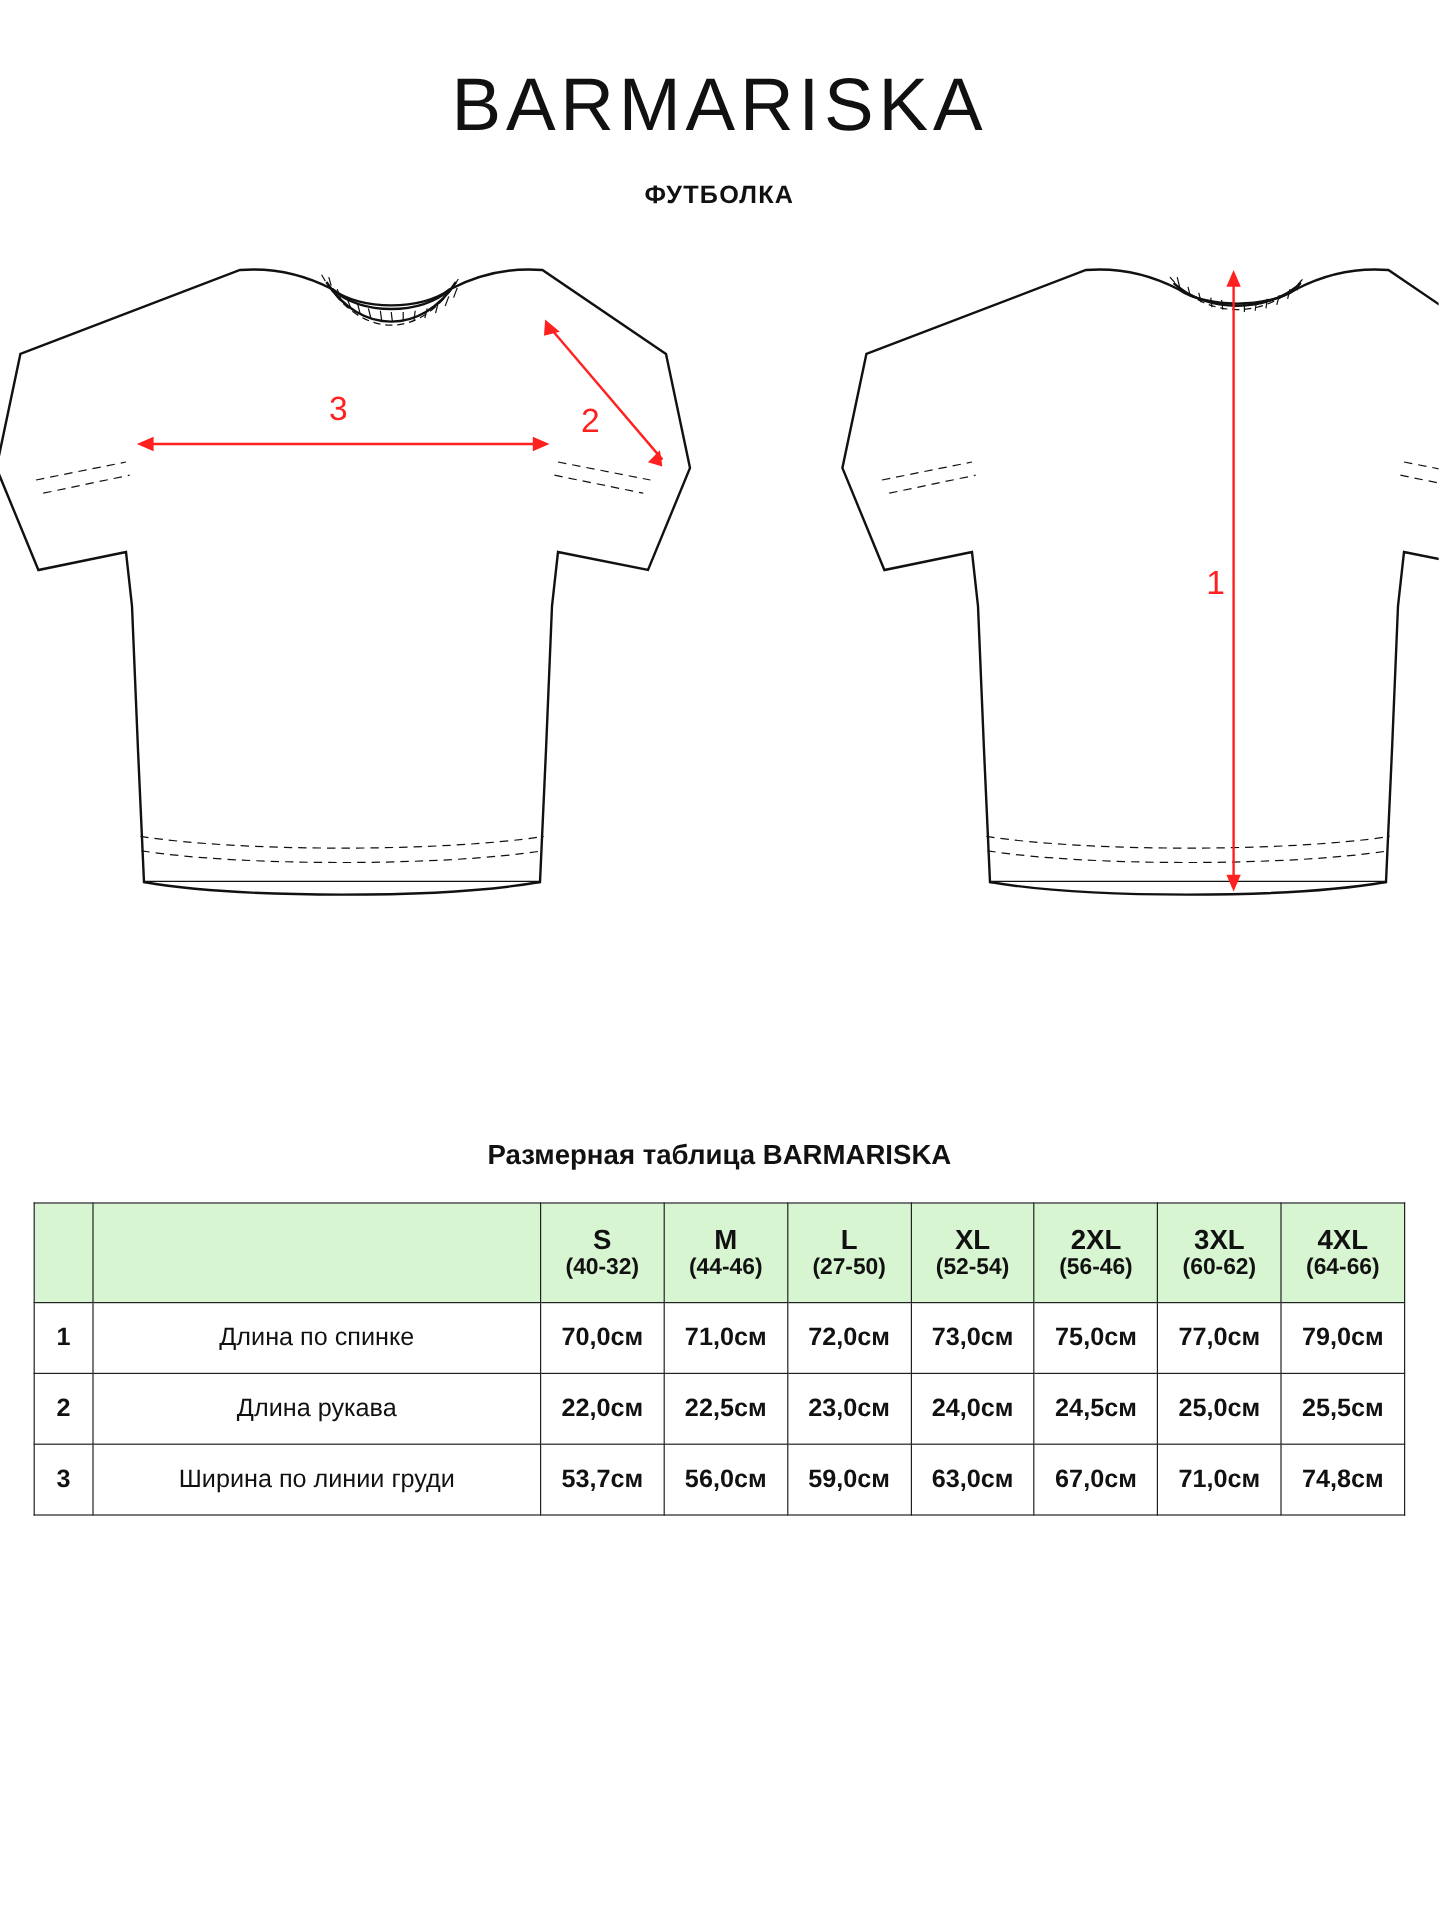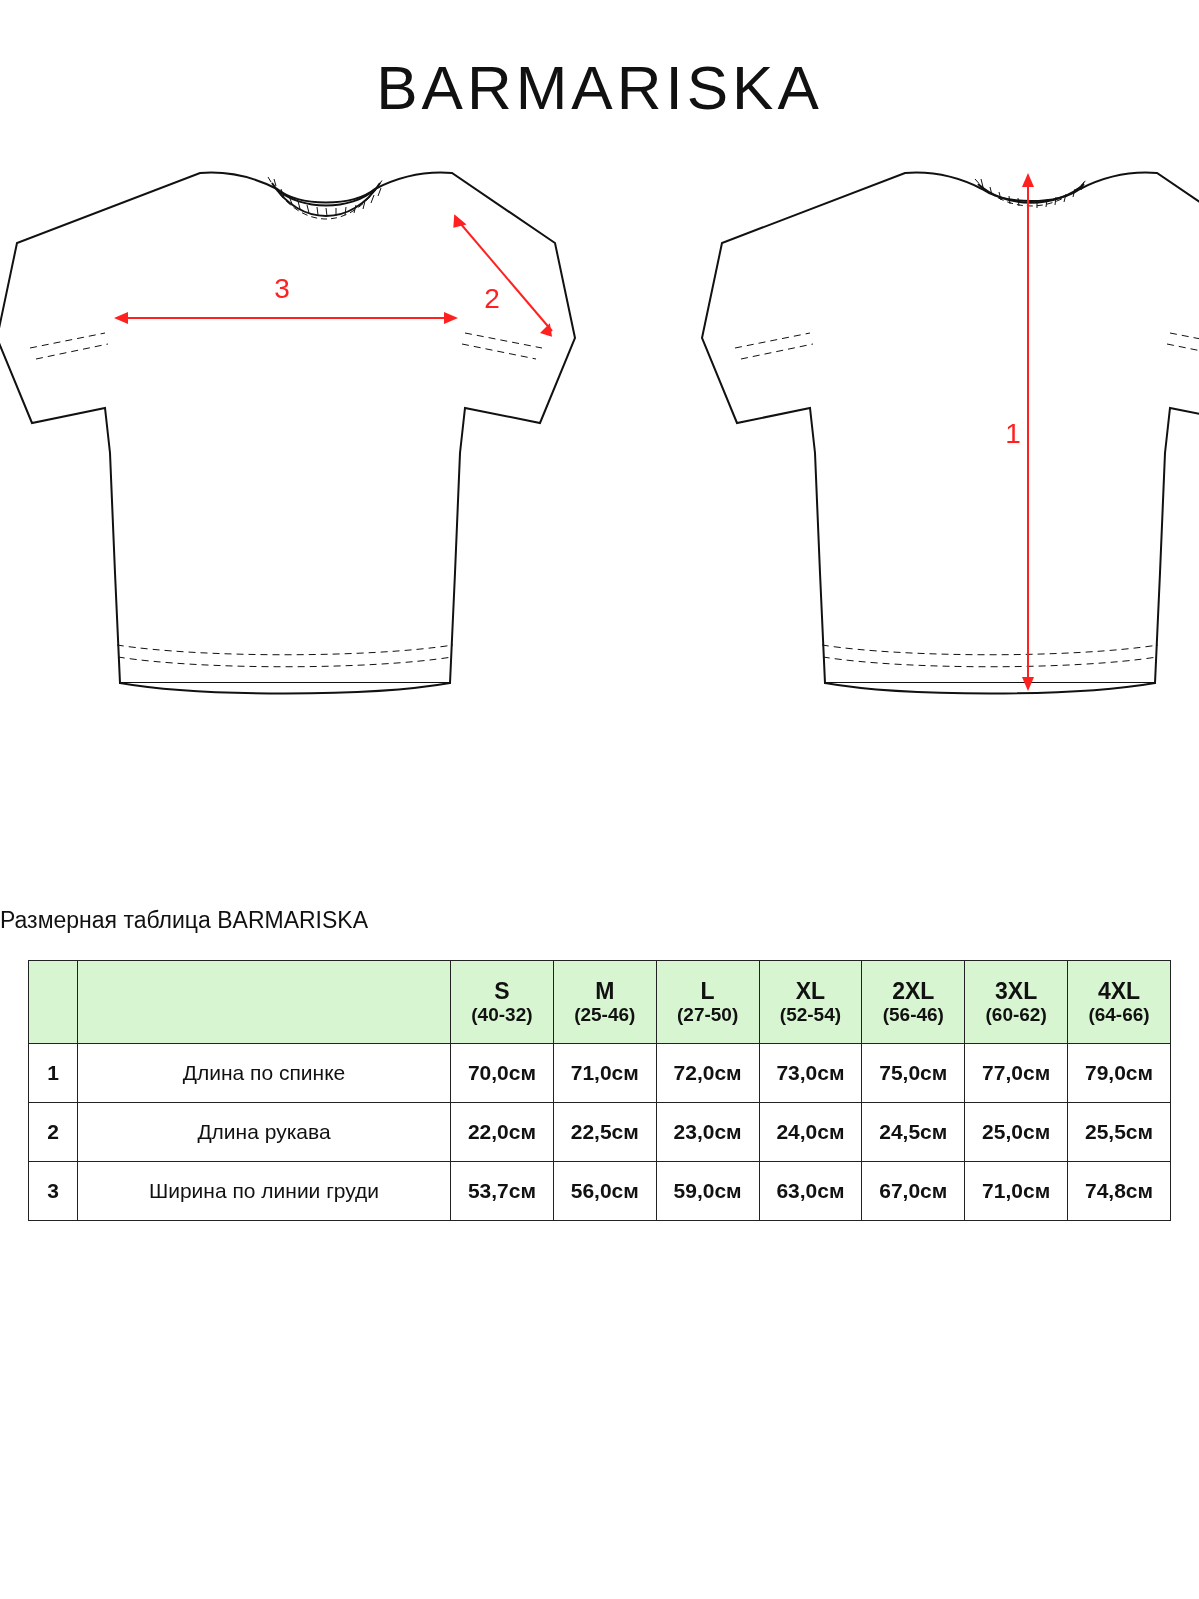--- a/index.html
+++ b/index.html
@@ -34,25 +34,25 @@
   .diagram-area {
     position: relative;
     width: 1199px;
     height: 740px;
     margin-top: 30px;
   }
   .diagram-area svg {
     display: block;
   }
   .table-title {
-    text-align: left;
+    text-align: center;
     font-size: 23px;
-    font-weight: normal;
+    font-weight: bold;
     color: #111111;
-    margin-top: 14px;
+    margin-top: 4px;
   }
   .table-wrap {
     margin: 26px 28px 0 28px;
   }
   table.size-table {
     border-collapse: collapse;
     width: 1143px;
     table-layout: fixed;
   }
   table.size-table td, table.size-table th {
@@ -83,20 +83,21 @@
     white-space: nowrap;
   }
   .val-cell { font-size: 21px; font-weight: bold; }
 </style>
 </head>
 <body>
 
 <div>
 
   <div class="brand-title">BARMARISKA</div>
+  <div class="product-subtitle">ФУТБОЛКА</div>
 
   <div class="diagram-area">
     <svg width="1199" height="740" viewBox="0 0 1199 740">
 
       <g fill="#ffffff" stroke="#111111" stroke-width="2">
 
         <path d="M 200 20
                  C 225 18, 250 22, 277 36
                  C 300 54, 352 54, 375 36
                  C 402 22, 427 18, 452 20
@@ -230,21 +231,21 @@
       <thead>
         <tr class="head-row">
           <th class="blank-a"></th>
           <th class="blank-b"></th>
           <th>
             <span class="size-name">S</span>
             <span class="size-range">(40-32)</span>
           </th>
           <th>
             <span class="size-name">M</span>
-            <span class="size-range">(25-46)</span>
+            <span class="size-range">(44-46)</span>
           </th>
           <th>
             <span class="size-name">L</span>
             <span class="size-range">(27-50)</span>
           </th>
           <th>
             <span class="size-name">XL</span>
             <span class="size-range">(52-54)</span>
           </th>
           <th>

